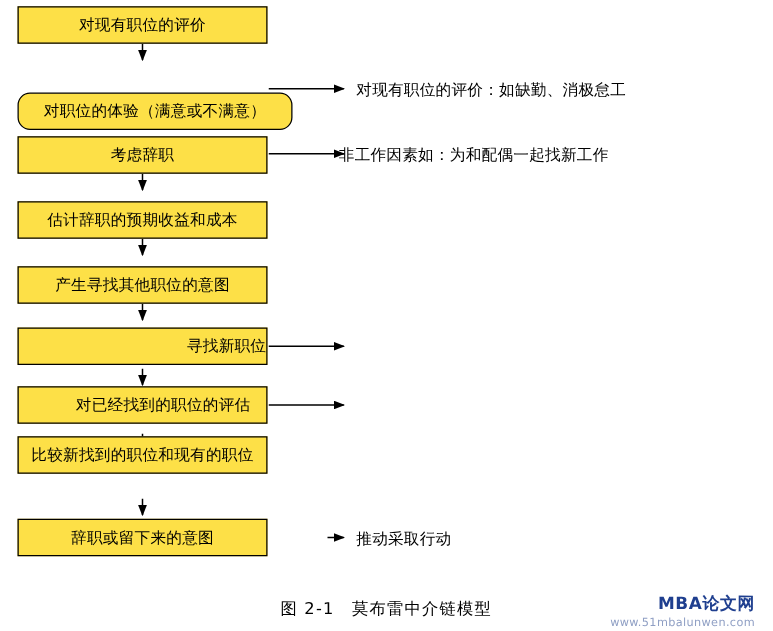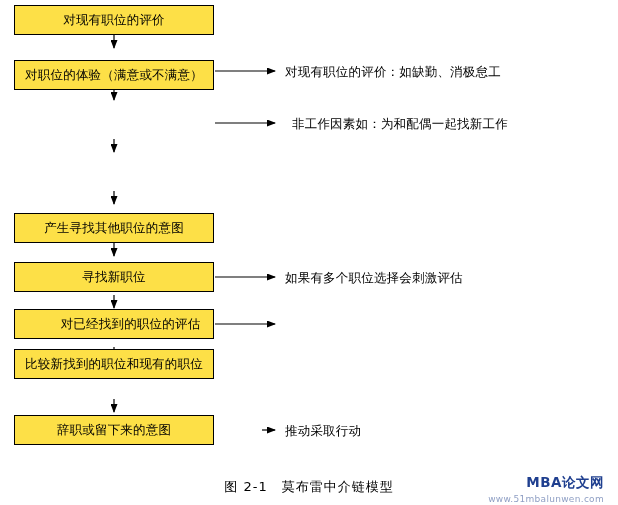--- a/index.html
+++ b/index.html
@@ -109,51 +109,56 @@
     <line x1="215" y1="123" x2="275" y2="123" stroke="#000" stroke-width="1.2" marker-end="url(#ah)"></line>
     <line x1="215" y1="277" x2="275" y2="277" stroke="#000" stroke-width="1.2" marker-end="url(#ah)"></line>
     <line x1="215" y1="324" x2="275" y2="324" stroke="#000" stroke-width="1.2" marker-end="url(#ah)"></line>
     <line x1="262" y1="430" x2="275" y2="430" stroke="#000" stroke-width="1.2" marker-end="url(#ah)"></line>
   </svg>
 
   <div class="node" style="left:14px; top:5px; width:200px; height:30px;">
     <span>对现有职位的评价</span>
   </div>
 
-  <div class="node" style="left:14px; top:60px; width:200px; height:30px;">
+  <div class="node" style="left:14px; top:74px; width:220px; height:30px;border-radius:10px;">
     <span>对职位的体验（满意或不满意）</span>
   </div>
 
+  <div class="node" style="left:14px; top:109px; width:200px; height:30px;">
+    <span>考虑辞职</span>
+  </div>
 
+  <div class="node" style="left:14px; top:161px; width:200px; height:30px;">
+    <span>估计辞职的预期收益和成本</span>
+  </div>
 
   <div class="node" style="left:14px; top:213px; width:200px; height:30px;">
     <span>产生寻找其他职位的意图</span>
   </div>
 
-  <div class="node" style="left:14px; top:262px; width:200px; height:30px;">
+  <div class="node" style="left:14px; top:262px; width:200px; height:30px;justify-content:flex-end;">
     <span>寻找新职位</span>
   </div>
 
   <div class="node" style="left:14px; top:309px; width:200px; height:30px;padding-left:33px;">
     <span>对已经找到的职位的评估</span>
   </div>
 
   <div class="node" style="left:14px; top:349px; width:200px; height:30px;">
     <span>比较新找到的职位和现有的职位</span>
   </div>
 
   <div class="node" style="left:14px; top:415px; width:200px; height:30px;">
     <span>辞职或留下来的意图</span>
   </div>
 
   <div class="side-note" style="left:285px; top:64px;">对现有职位的评价：如缺勤、消极怠工</div>
 
-  <div class="side-note" style="left:292px; top:116px;">非工作因素如：为和配偶一起找新工作</div>
+  <div class="side-note" style="left:271px; top:116px;">非工作因素如：为和配偶一起找新工作</div>
 
-  <div class="side-note" style="left:285px; top:270px;">如果有多个职位选择会刺激评估</div>
 
 
   <div class="side-note" style="left:285px; top:423px;">推动采取行动</div>
 
   <div class="caption">图 2-1　莫布雷中介链模型</div>
 
   <div class="watermark">
     <div class="wm-title">MBA论文网</div>
     <div class="wm-url">www.51mbalunwen.com</div>
   </div>

